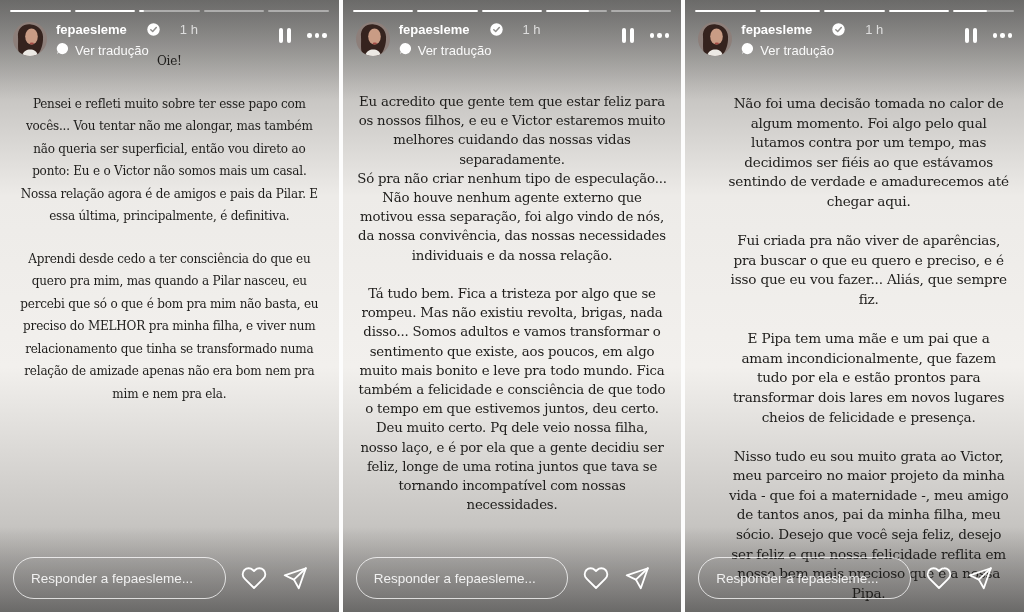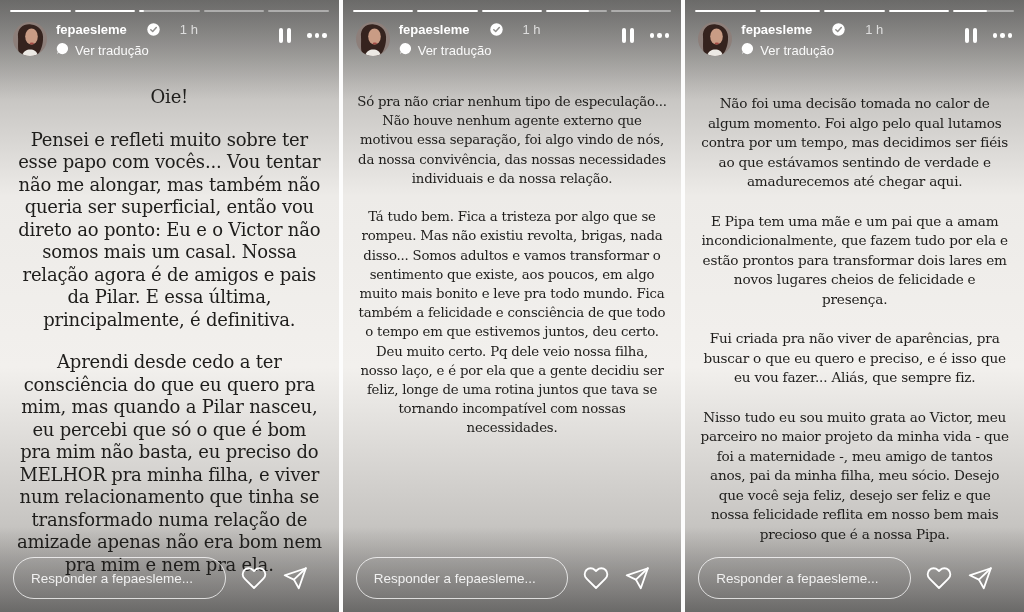--- a/index.html
+++ b/index.html
@@ -23,23 +23,23 @@
   .row2{display:flex;align-items:center;gap:6px;margin-top:4px;cursor:pointer;}
   .translate-label{color:rgba(255,255,255,0.95);font:400 13px "Liberation Sans",sans-serif;}
   .header-actions{display:flex;align-items:center;gap:16px;margin-top:6px;}
   .icon-btn{background:none;border:none;padding:0;cursor:pointer;display:inline-flex;align-items:center;}
   .pause{gap:4px;}
   .pause .bar{width:4px;height:15px;background:#ffffff;border-radius:2px;display:inline-block;}
   .dots{gap:3px;}
   .dots .dot{width:4.5px;height:4.5px;border-radius:50%;background:#ffffff;display:inline-block;}
   .text-block{position:absolute;left:0;right:0;top:0;z-index:2;text-align:center;
     color:#1e1d1b;font-family:"DejaVu Serif","Liberation Serif",serif;letter-spacing:-0.2px;}
-  .p1 .text-block{padding:86px 16px 0;font-size:18px;line-height:22.5px;}
+  .p1 .text-block{padding:50px 16px 0;font-size:12px;line-height:22.5px;}
   .p2 .text-block{padding:92px 13px 0;font-size:13.3px;line-height:19.2px;}
-  .p3 .text-block{padding:94px 14px 0;font-size:13.6px;line-height:19.6px;}
+  .p3 .text-block{padding:94px 14px 0;font-size:13.6px;line-height:19.6px;margin-left:28px;}
   .text-block p{margin:0;}
   .p1 .text-block p + p{margin-top:20px;}
   .p2 .text-block p + p{margin-top:19.2px;}
   .p3 .text-block p + p{margin-top:19.6px;}
   .text-block p.no-gap{margin-top:0 !important;text-align:center;}
   .footer{position:absolute;left:13px;right:31px;bottom:13px;display:flex;align-items:center;gap:15px;z-index:3;}
   .reply-input{flex:1;min-width:0;height:40px;border:1px solid rgba(255,255,255,0.75);border-radius:22px;
     background:transparent;color:#ffffff;padding:0 17px;font:400 13.5px "Liberation Sans",sans-serif;outline:none;}
   .reply-input::placeholder{color:rgba(255,255,255,0.88);}
 </style>
@@ -194,20 +194,21 @@
           </button>
         <button class="icon-btn dots">
             <span class="dot"></span>
             <span class="dot"></span>
             <span class="dot"></span>
           </button>
       </div>
     </header>
 
     <div class="text-block">
+      <p>Eu acredito que gente tem que estar feliz para os nossos filhos, e eu e Victor estaremos muito melhores cuidando das nossas vidas separadamente.</p>
       <p class="no-gap">Só pra não criar nenhum tipo de especulação... Não houve nenhum agente externo que motivou essa separação, foi algo vindo de nós, da nossa convivência, das nossas necessidades individuais e da nossa relação.</p>
       <p>Tá tudo bem. Fica a tristeza por algo que se rompeu. Mas não existiu revolta, brigas, nada disso... Somos adultos e vamos transformar o sentimento que existe, aos poucos, em algo muito mais bonito e leve pra todo mundo. Fica também a felicidade e consciência de que todo o tempo em que estivemos juntos, deu certo. Deu muito certo. Pq dele veio nossa filha, nosso laço, e é por ela que a gente decidiu ser feliz, longe de uma rotina juntos que tava se tornando incompatível com nossas necessidades.</p>
     </div>
 
     <footer class="footer">
       <input class="reply-input" type="text" placeholder="Responder a fepaesleme..." style="">
       <button class="icon-btn">
         <svg width="26" height="26" viewBox="0 0 24 24" fill="none" stroke="#ffffff" stroke-width="1.7" stroke-linecap="round" stroke-linejoin="round">
             <path d="M20.84 4.61a5.5 5.5 0 0 0-7.78 0L12 5.67l-1.06-1.06a5.5 5.5 0 0 0-7.78 7.78l1.06 1.06L12 21.23l7.78-7.78 1.06-1.06a5.5 5.5 0 0 0 0-7.78z"></path>
           </svg>
@@ -281,22 +282,22 @@
         <button class="icon-btn dots">
             <span class="dot"></span>
             <span class="dot"></span>
             <span class="dot"></span>
           </button>
       </div>
     </header>
 
     <div class="text-block">
       <p>Não foi uma decisão tomada no calor de algum momento. Foi algo pelo qual lutamos contra por um tempo, mas decidimos ser fiéis ao que estávamos sentindo de verdade e amadurecemos até chegar aqui.</p>
+      <p>Fui criada pra não viver de aparências, pra buscar o que eu quero e preciso, e é isso que eu vou fazer... Aliás, que sempre fiz.</p>
       <p>E Pipa tem uma mãe e um pai que a amam incondicionalmente, que fazem tudo por ela e estão prontos para transformar dois lares em novos lugares cheios de felicidade e presença.</p>
-      <p>Fui criada pra não viver de aparências, pra buscar o que eu quero e preciso, e é isso que eu vou fazer... Aliás, que sempre fiz.</p>
       <p>Nisso tudo eu sou muito grata ao Victor, meu parceiro no maior projeto da minha vida - que foi a maternidade -, meu amigo de tantos anos, pai da minha filha, meu sócio. Desejo que você seja feliz, desejo ser feliz e que nossa felicidade reflita em nosso bem mais precioso que é a nossa Pipa.</p>
     </div>
 
     <footer class="footer">
       <input class="reply-input" type="text" placeholder="Responder a fepaesleme..." style="">
       <button class="icon-btn">
         <svg width="26" height="26" viewBox="0 0 24 24" fill="none" stroke="#ffffff" stroke-width="1.7" stroke-linecap="round" stroke-linejoin="round">
             <path d="M20.84 4.61a5.5 5.5 0 0 0-7.78 0L12 5.67l-1.06-1.06a5.5 5.5 0 0 0-7.78 7.78l1.06 1.06L12 21.23l7.78-7.78 1.06-1.06a5.5 5.5 0 0 0 0-7.78z"></path>
           </svg>
       </button>

